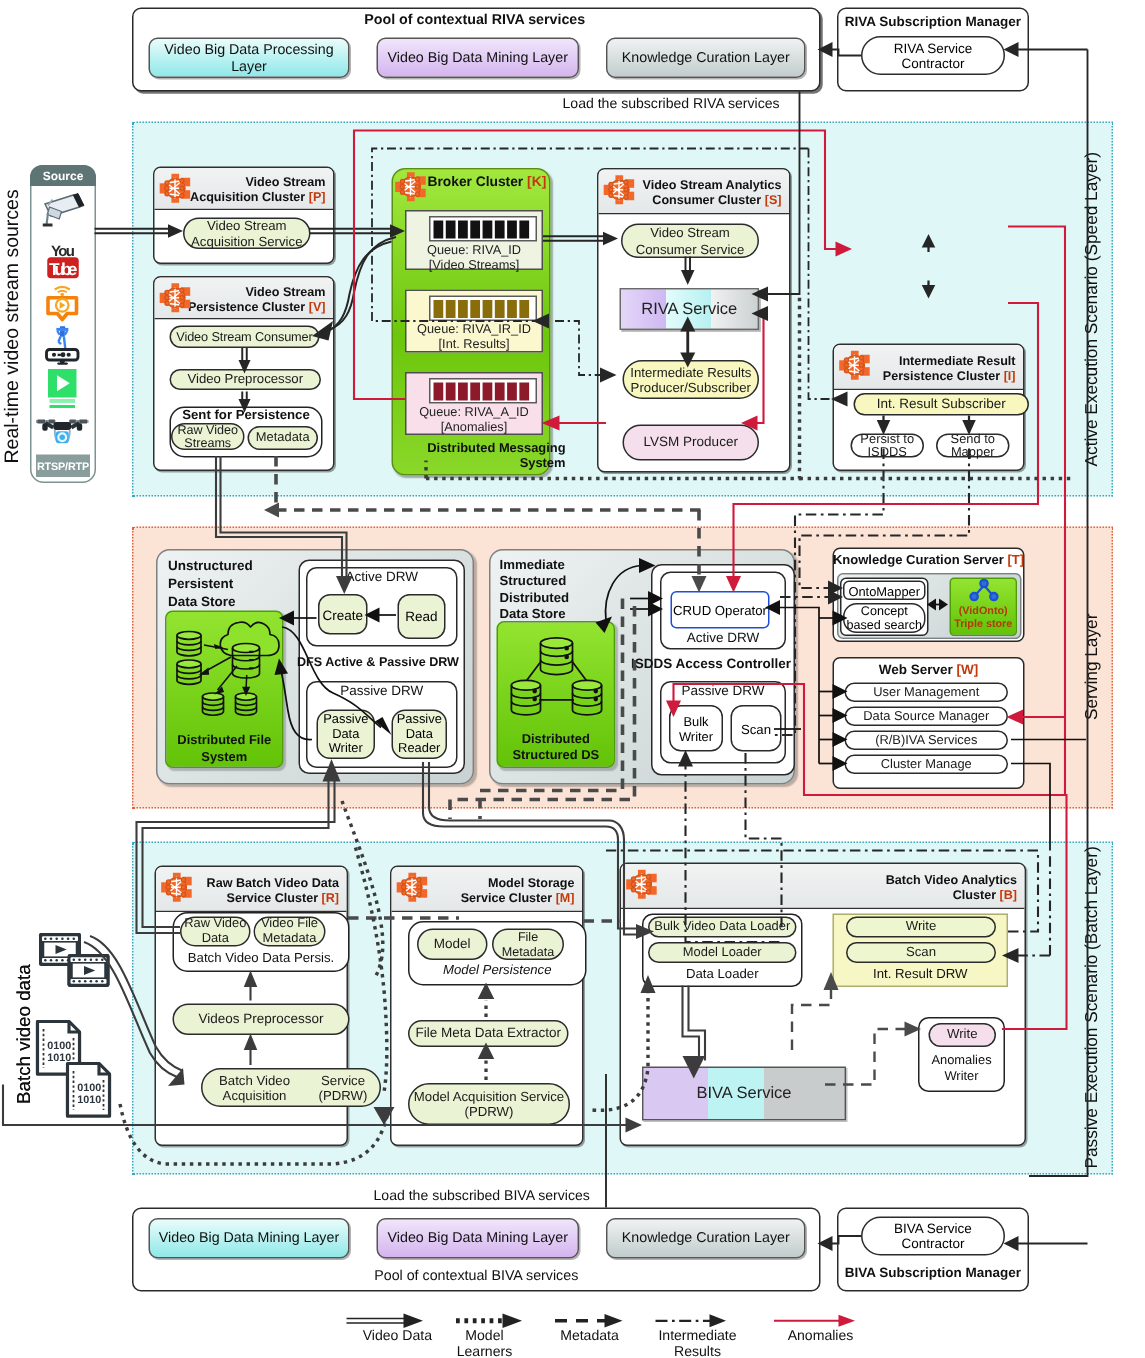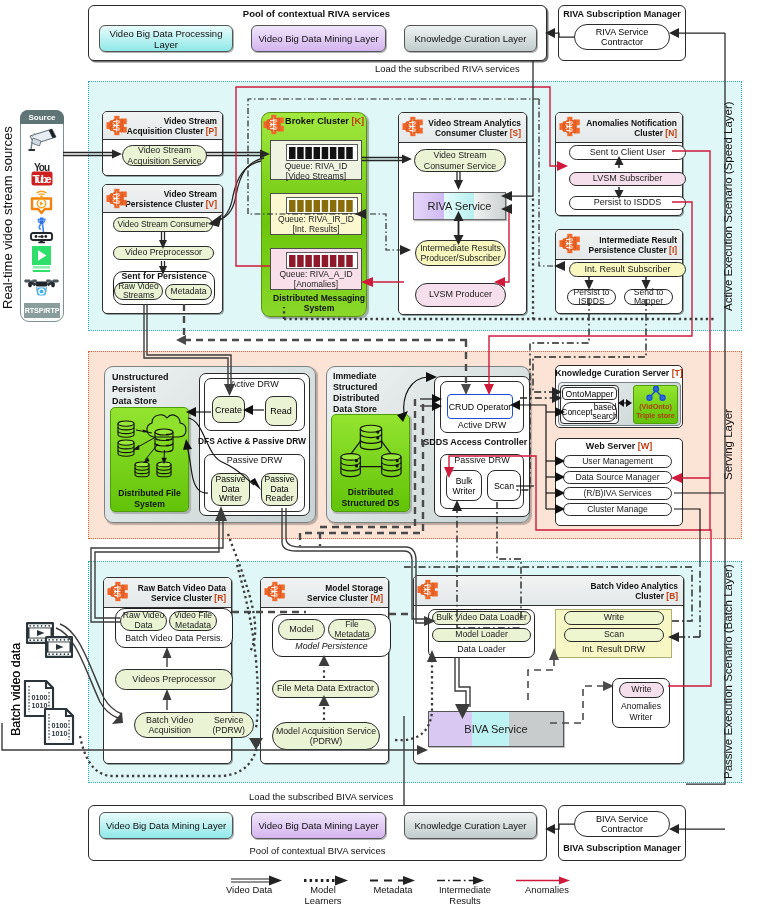--- a/index.html
+++ b/index.html
@@ -639,21 +639,21 @@
       <g stroke="#222222" fill="none" stroke-width="1.5" stroke-dasharray="8 3 1.8 3">
           <path d="M212 6.5 H 251"></path>
         </g>
       <path d="M248 2.2 L259 6.5 L248 10.8 z" fill="#222222"></path>
       <g stroke="#d01a3c" fill="none" stroke-width="1.3">
           <path d="M291 6.5 H 337"></path>
         </g>
       <path d="M334 2.5 L345 6.5 L334 10.5 z" fill="#d01a3c"></path>
     </svg>
   </div>
-  <div class="abs" style="left:226px;top:884px;width:62px;text-align:left;font-size:9.4px;color:#111;">Video Data</div>
+  <div class="abs" style="left:226px;top:884px;width:62px;text-align:right;font-size:9.4px;color:#111;">Video Data</div>
   <div class="abs" style="left:297px;top:884px;width:52px;text-align:center;font-size:9.4px;line-height:11px;color:#111;">
     <span>Model</span><br>
     <span>Learners</span>
   </div>
   <div class="abs" style="left:362px;top:884px;width:62px;text-align:center;font-size:9.4px;color:#111;">Metadata</div>
   <div class="abs" style="left:429px;top:884px;width:72px;text-align:center;font-size:9.4px;line-height:11px;color:#111;">
     <span>Intermediate</span><br>
     <span>Results</span>
   </div>
   <div class="abs" style="left:513px;top:884px;width:68px;text-align:center;font-size:9.4px;color:#111;">Anomalies</div>
@@ -854,21 +854,21 @@
       <rect x="49.8" y="0" width="6.6" height="11"></rect>
           <rect x="58.1" y="0" width="6.6" height="11"></rect>
         </g>
       </svg>
   </div>
   <div class="abs" style="left:270px;top:270px;width:92px;text-align:center;font-size:8.5px;line-height:9.8px;color:#222;">
     <span>Queue: RIVA_A_ID</span><br>
     <span>[Anomalies]</span>
   </div>
 
-  <div class="abs" style="left:261px;top:293px;width:116px;text-align:center;font-size:8.6px;line-height:10px;font-weight:bold;color:#111;">
+  <div class="abs" style="left:261px;top:293px;width:116px;text-align:right;font-size:8.6px;line-height:10px;font-weight:bold;color:#111;">
     <span>Distributed Messaging</span><br>
     <span>System</span>
   </div>
 
   <div class="abs cluster" style="left:398px;top:112px;width:129px;height:203px;">
     <div class="chead" style="height:29px;">
       <svg class="cicon" viewBox="0 0 25 22">
           <use href="#clusterglyph"></use>
         </svg>
       <div class="ctitle">
@@ -884,35 +884,20 @@
     <div class="abs" style="left:14px;top:79px;width:93px;height:28px;border:1.2px solid #6a6a6a;
                 background:linear-gradient(90deg,#e4d6f9 0%,#cfb8f2 33%,#e4fcfc 33%,#b7f0f0 66%,#f0f2f2 66%,#ccd1d1 100%);box-shadow:1.2px 1.2px 0 rgba(0,0,0,.3);"></div>
     <div class="abs ctr" style="left:14px;top:79px;width:93px;height:28px;font-size:11px;color:#222;">RIVA Service</div>
     <div class="abs pill yellow" style="left:16px;top:127px;width:91px;height:26px;flex-direction:column;font-size:8.8px;line-height:10.5px;">
       <span>Intermediate Results</span>
       <span>Producer/Subscriber</span>
     </div>
     <div class="abs pill pink" style="left:16px;top:170px;width:91px;height:24px;font-size:9px;">LVSM Producer</div>
   </div>
 
-  <div class="abs cluster" style="left:555px;top:112px;width:128px;height:104px;">
-    <div class="chead" style="height:29px;">
-      <svg class="cicon" viewBox="0 0 25 22">
-          <use href="#clusterglyph"></use>
-        </svg>
-      <div class="ctitle">
-        <span>Anomalies Notification</span><br>
-        <span>Cluster</span>
-        <span class="ctag">[N]</span>
-      </div>
-    </div>
-    <div class="abs pill white" style="left:13px;top:32px;width:117px;height:15px;font-size:9px;">Sent to Client User</div>
-    <div class="abs pill pink" style="left:13px;top:59px;width:117px;height:14px;font-size:9px;">LVSM Subscriber</div>
-    <div class="abs pill white" style="left:13px;top:83px;width:117px;height:14px;font-size:9px;">Persist to ISDDS</div>
-  </div>
 
   <div class="abs" style="left:104px;top:366px;width:212px;height:157px;border:1.2px solid #7b8284;border-radius:9px;
               background:linear-gradient(135deg,#eef2f2,#c8d2d2);box-shadow:1.5px 1.5px 1px rgba(0,0,0,.25);"></div>
   <div class="abs" style="left:112px;top:371px;width:90px;font-size:9px;line-height:12px;font-weight:bold;color:#111;">
     <span>Unstructured</span><br>
     <span>Persistent</span><br>
     <span>Data Store</span>
   </div>
   <div class="abs" style="left:110px;top:407px;width:79px;height:105px;border:1px solid #4f9c0a;border-radius:5px;
               background:linear-gradient(#93e430,#62c307);box-shadow:1.5px 1.5px 1px rgba(0,0,0,.22);"></div>
@@ -1035,21 +1020,21 @@
 
   <div class="abs" style="left:555px;top:365px;width:128px;height:63px;border:1.2px solid #2a2a2a;border-radius:5px;background:#fff;"></div>
   <div class="abs" style="left:551px;top:368px;width:136px;text-align:center;font-size:8.7px;font-weight:bold;color:#111;white-space:nowrap;">
     <span>Knowledge Curation Server</span>
     <span class="ctag">[T]</span>
   </div>
   <div class="abs" style="left:558px;top:382px;width:123px;height:44px;border:1px solid #7b8284;border-radius:4px;
               background:linear-gradient(135deg,#eef2f2,#c4cfcf);"></div>
   <div class="abs" style="left:560px;top:385px;width:59px;height:39px;border:1px solid #2a2a2a;border-radius:4px;background:#fff;"></div>
   <div class="abs ctr" style="left:562px;top:387px;width:55px;height:13px;border:1px solid #2a2a2a;border-radius:4px;background:#fff;font-size:8.6px;">OntoMapper</div>
-  <div class="abs ctr" style="left:562px;top:402px;width:55px;height:20px;border:1px solid #2a2a2a;border-radius:9px;background:#fff;flex-direction:row;font-size:8.4px;line-height:9px;">
+  <div class="abs ctr" style="left:562px;top:402px;width:55px;height:20px;border:1px solid #2a2a2a;border-radius:9px;background:#fff;flex-direction:column;font-size:8.4px;line-height:9px;">
     <span>Concept</span>
     <span>based search</span>
   </div>
   <div class="abs" style="left:633px;top:385px;width:45px;height:39px;border:1px solid #4f9c0a;border-radius:3px;
               background:linear-gradient(#93e430,#62c307);"></div>
   <svg class="abs" style="left:645px;top:386px;" width="22" height="15" viewBox="0 0 22 16">
     <g stroke="#1a4fd6" stroke-width="1.6" fill="#2f6fd8">
       <path d="M11 4.5 L4.5 12 M11 4.5 L17.5 12" stroke-linecap="round"></path>
       <circle cx="11" cy="3.2" r="2.6"></circle>
         <circle cx="4" cy="12.5" r="2.6"></circle>

